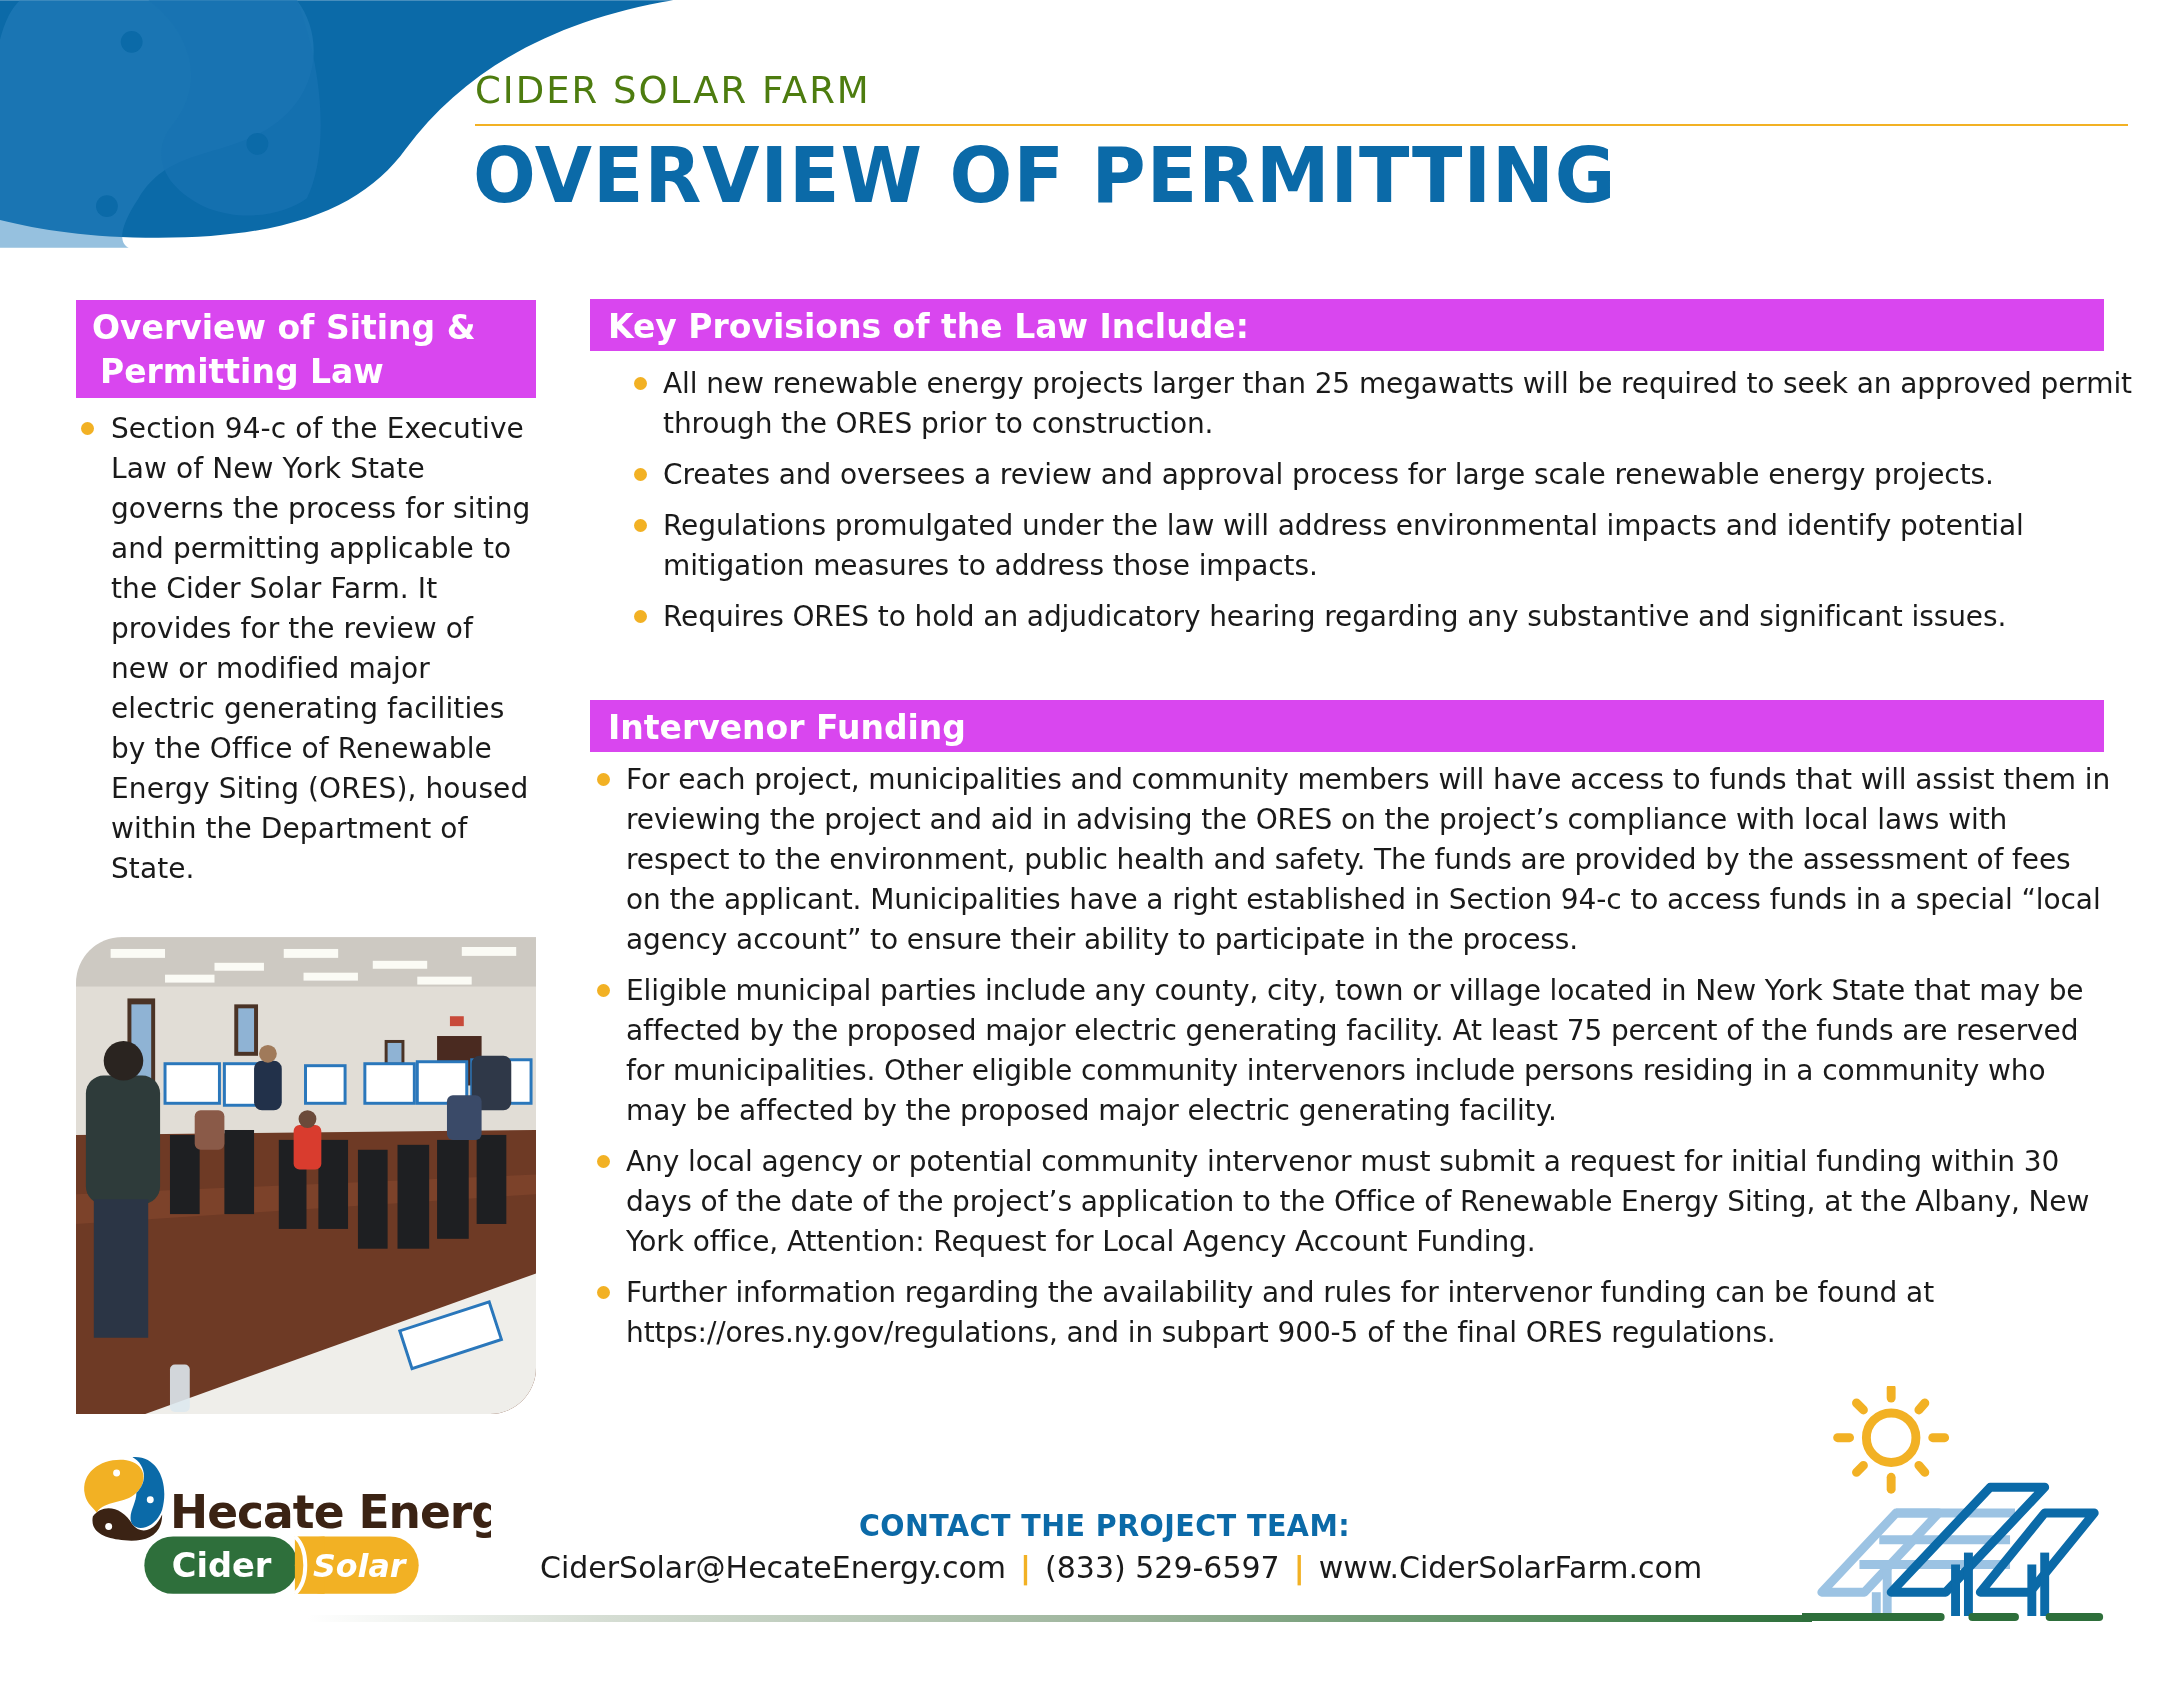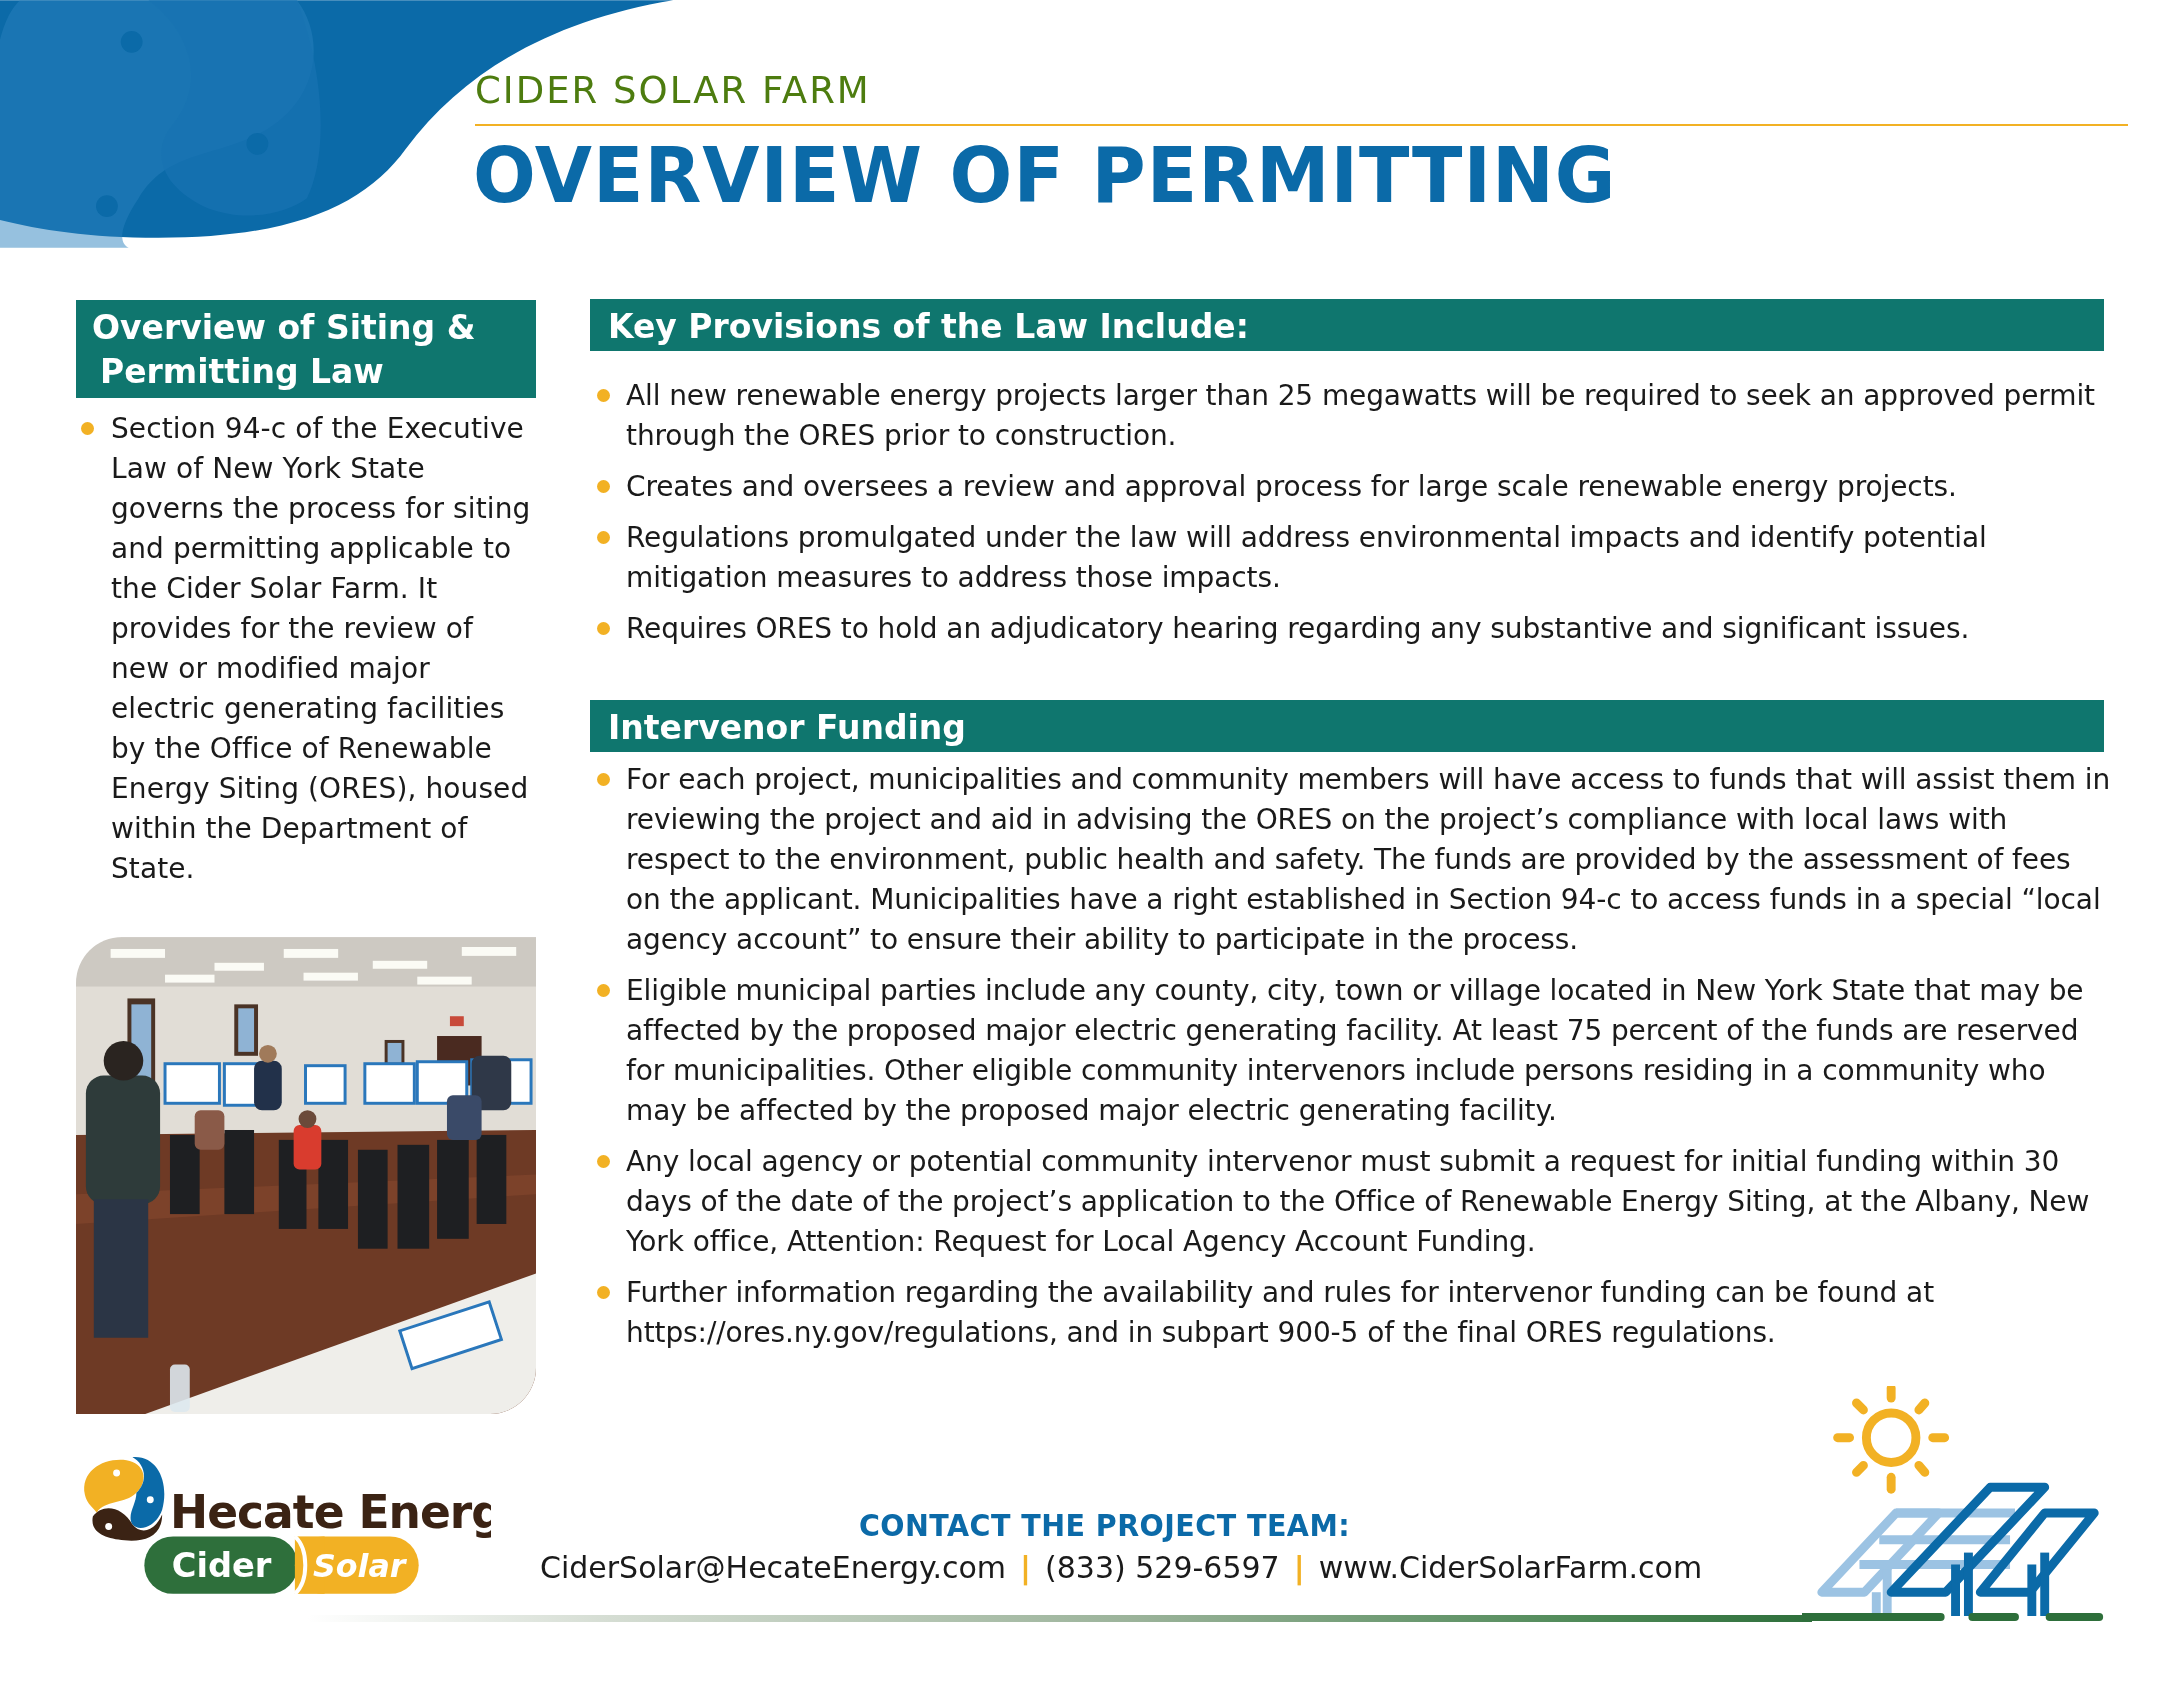--- a/index.html
+++ b/index.html
@@ -24,21 +24,21 @@
     left: 475px; top: 124px; width: 1653px; height: 2px; background: #f2b124;
   }
   .page-title {
     left: 473px; top: 131px;
     font-size: 77px; font-weight: 700; color: #0b6aa8; letter-spacing: 1px;
     font-family: "DejaVu Sans", sans-serif;
     transform: scaleX(0.96); transform-origin: left top;
   }
 
   .band {
-    background: #0f766e; color: #ffffff; font-weight: 700;
+    background: #d946ef; color: #ffffff; font-weight: 700;
     font-family: "DejaVu Sans", sans-serif;
   }
   .band-left {
     left: 76px; top: 300px; width: 460px; height: 98px;
     font-size: 33px; line-height: 44px; padding: 6px 0 0 16px; box-sizing: border-box;
   }
   .band-left span { display: block; }
   .band-left span + span { padding-left: 8px; }
   .band-right {
     left: 590px; top: 299px; width: 1514px; height: 52px;
@@ -54,21 +54,21 @@
   ul.bullets li .dot {
     position: absolute; width: 13px; height: 13px; border-radius: 50%; background: #f2b124;
   }
   .left-list { left: 111px; top: 409px; width: 426px; }
   .left-list li { font-size: 29px; letter-spacing: 0.1px; }
   .left-list li .dot { left: -30px; top: 13px; }
 
   .right-list { left: 626px; width: 1485px; }
   .right-list li { font-size: 27px; letter-spacing: -0.1px; margin-bottom: 11px; }
   .right-list li .dot { left: -29px; top: 13px; }
-  #kp-list { top: 376px; }
+  #kp-list { top: 364px; margin-left: 37px; }
   #if-list { top: 760px; }
 
   .photo {
     left: 76px; top: 937px; width: 460px; height: 477px; overflow: hidden;
     border-radius: 46px 0 46px 0;
   }
 
   .logo { left: 75px; top: 1455px; width: 416px; height: 144px; }
   .contact-head {
     left: 535px; top: 1507px; width: 1139px; text-align: center;

